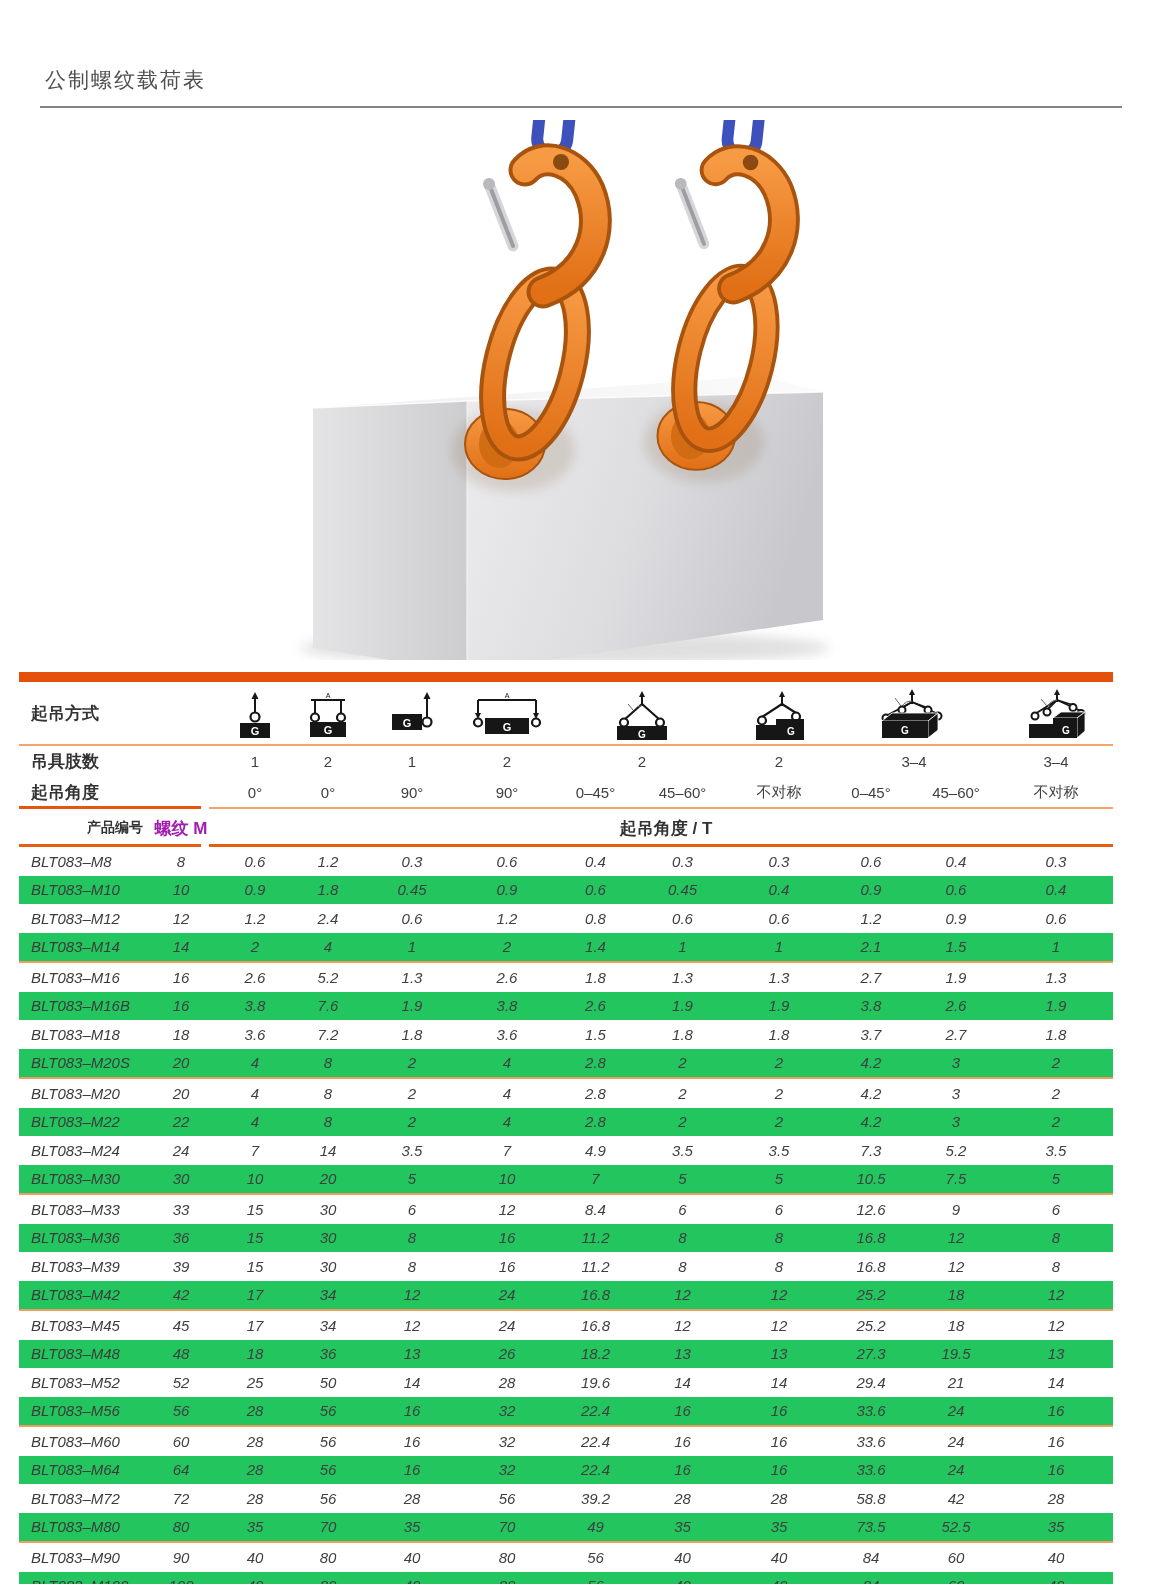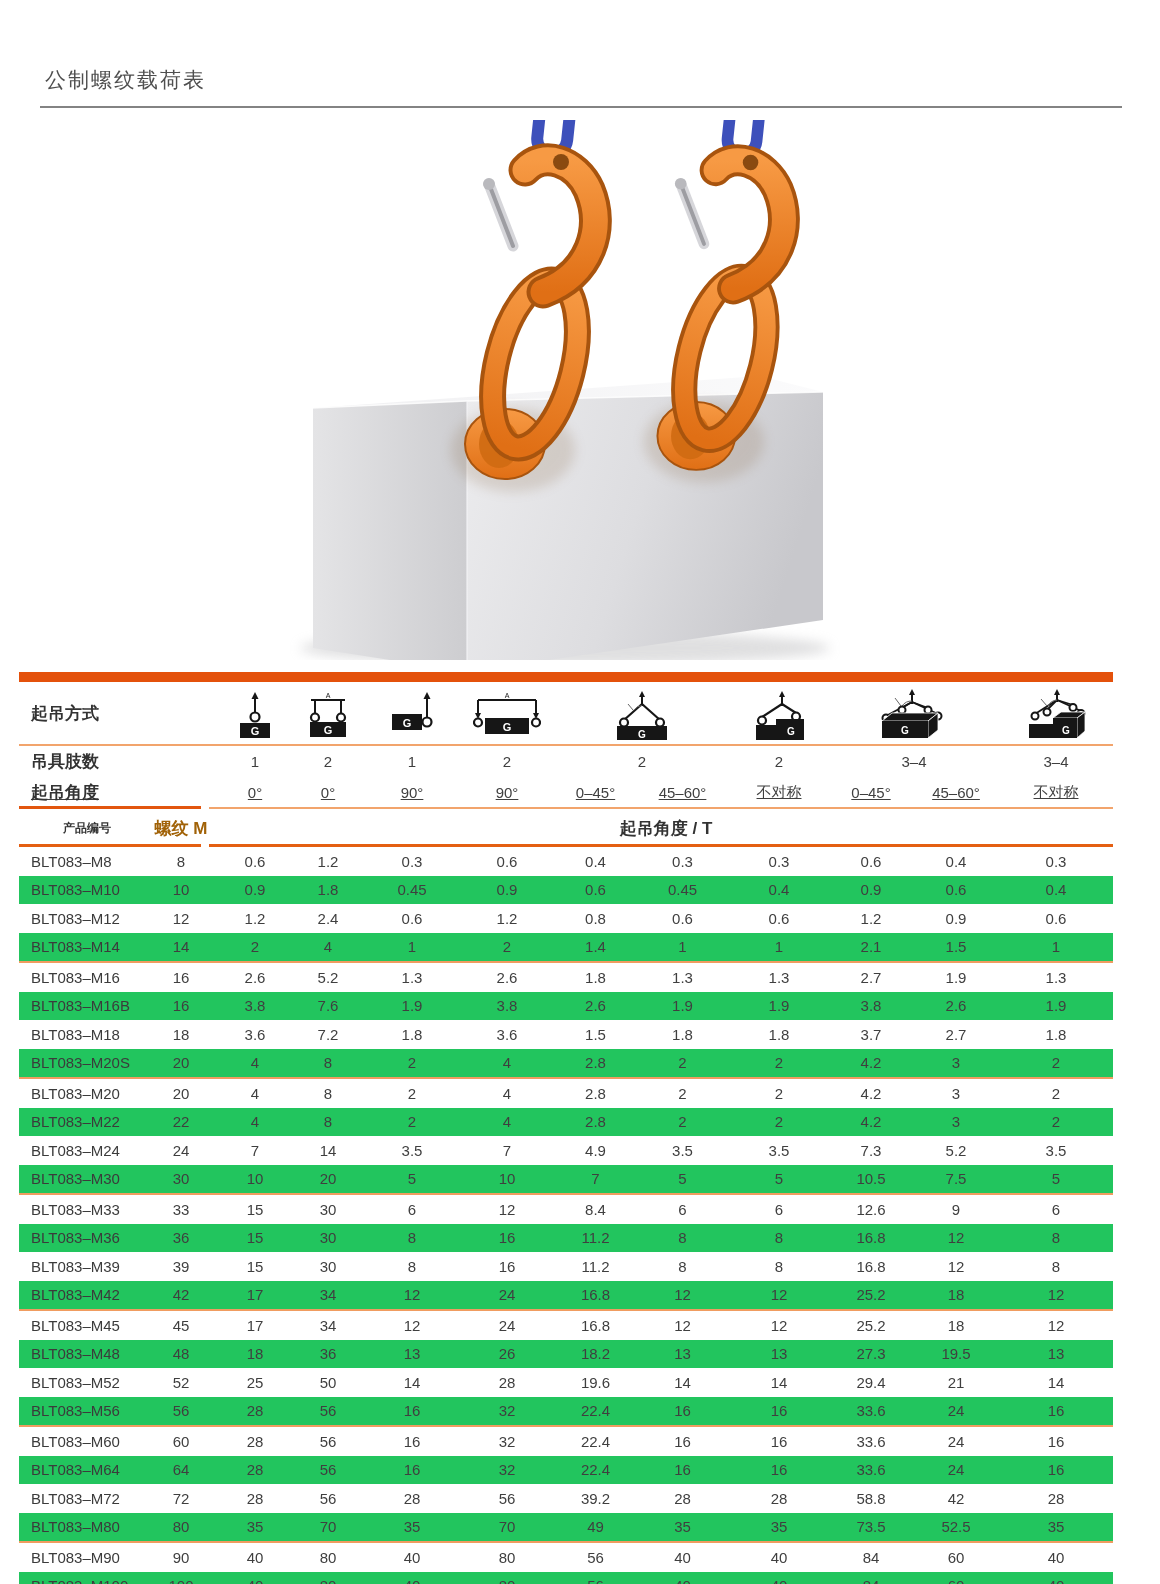--- a/index.html
+++ b/index.html
@@ -21,31 +21,31 @@
   .row-label{grid-column:1/3;font-size:17px;font-weight:700;color:#333;padding-left:12px;}
   .cell{text-align:center;font-size:15px;color:#3f3f3f;}
   .c1{grid-column:3}.c2{grid-column:4}.c3{grid-column:5}.c4{grid-column:6}
   .c5{grid-column:7}.c6{grid-column:8}.c7{grid-column:9}.c8{grid-column:10}
   .c9{grid-column:11}.c10{grid-column:12}
   .c56{grid-column:7/9}.c89{grid-column:10/12}
 
   .hrow-method{height:62px;border-bottom:2px solid #F2A46C;}
   .icon-cell{display:flex;justify-content:center;align-items:flex-end;height:100%;padding-bottom:5px;}
   .hrow-legs{height:30px;}
-  .hrow-angle{height:33px;position:relative;text-decoration:underline;}
+  .hrow-angle{height:33px;position:relative;}
   .hrow-angle::before{content:"";position:absolute;left:0;bottom:0;width:182px;height:3px;background:#E2560E;}
   .hrow-angle::after{content:"";position:absolute;left:190px;right:0;bottom:0;height:2px;background:#F2A46C;}
   .hrow-cols{height:38px;position:relative;}
   .hrow-cols::before{content:"";position:absolute;left:0;bottom:0;width:182px;height:3px;background:#E45F12;}
   .hrow-cols::after{content:"";position:absolute;left:190px;right:0;bottom:0;height:3px;background:#E45F12;}
-  .product-h{grid-column:1;text-align:center;padding-left:12px;font-size:12px;font-weight:700;color:#333;}
-  .thread-h{grid-column:2;text-align:center;font-size:17px;font-weight:700;color:#a16207;}
+  .product-h{grid-column:1;text-align:right;padding-left:12px;font-size:14px;font-weight:700;color:#333;}
+  .thread-h{grid-column:2;text-align:center;font-size:17px;font-weight:700;color:#a21caf;}
   .load-h{grid-column:3/13;text-align:center;font-size:17px;font-weight:700;color:#333;}
 
-  .trow{height:28.5px;}
+  .trow{height:28.5px;font-style:italic;}
   .trow.alt{background:#22c55e;}
   .trow.sep{border-bottom:2px solid #F09C60;}
   .trow .product{text-align:left;padding-left:12px;color:#3b3b3b;}
 
   .icn{display:block;}
 </style>
 </head>
 <body>
 
 <div class="page">

